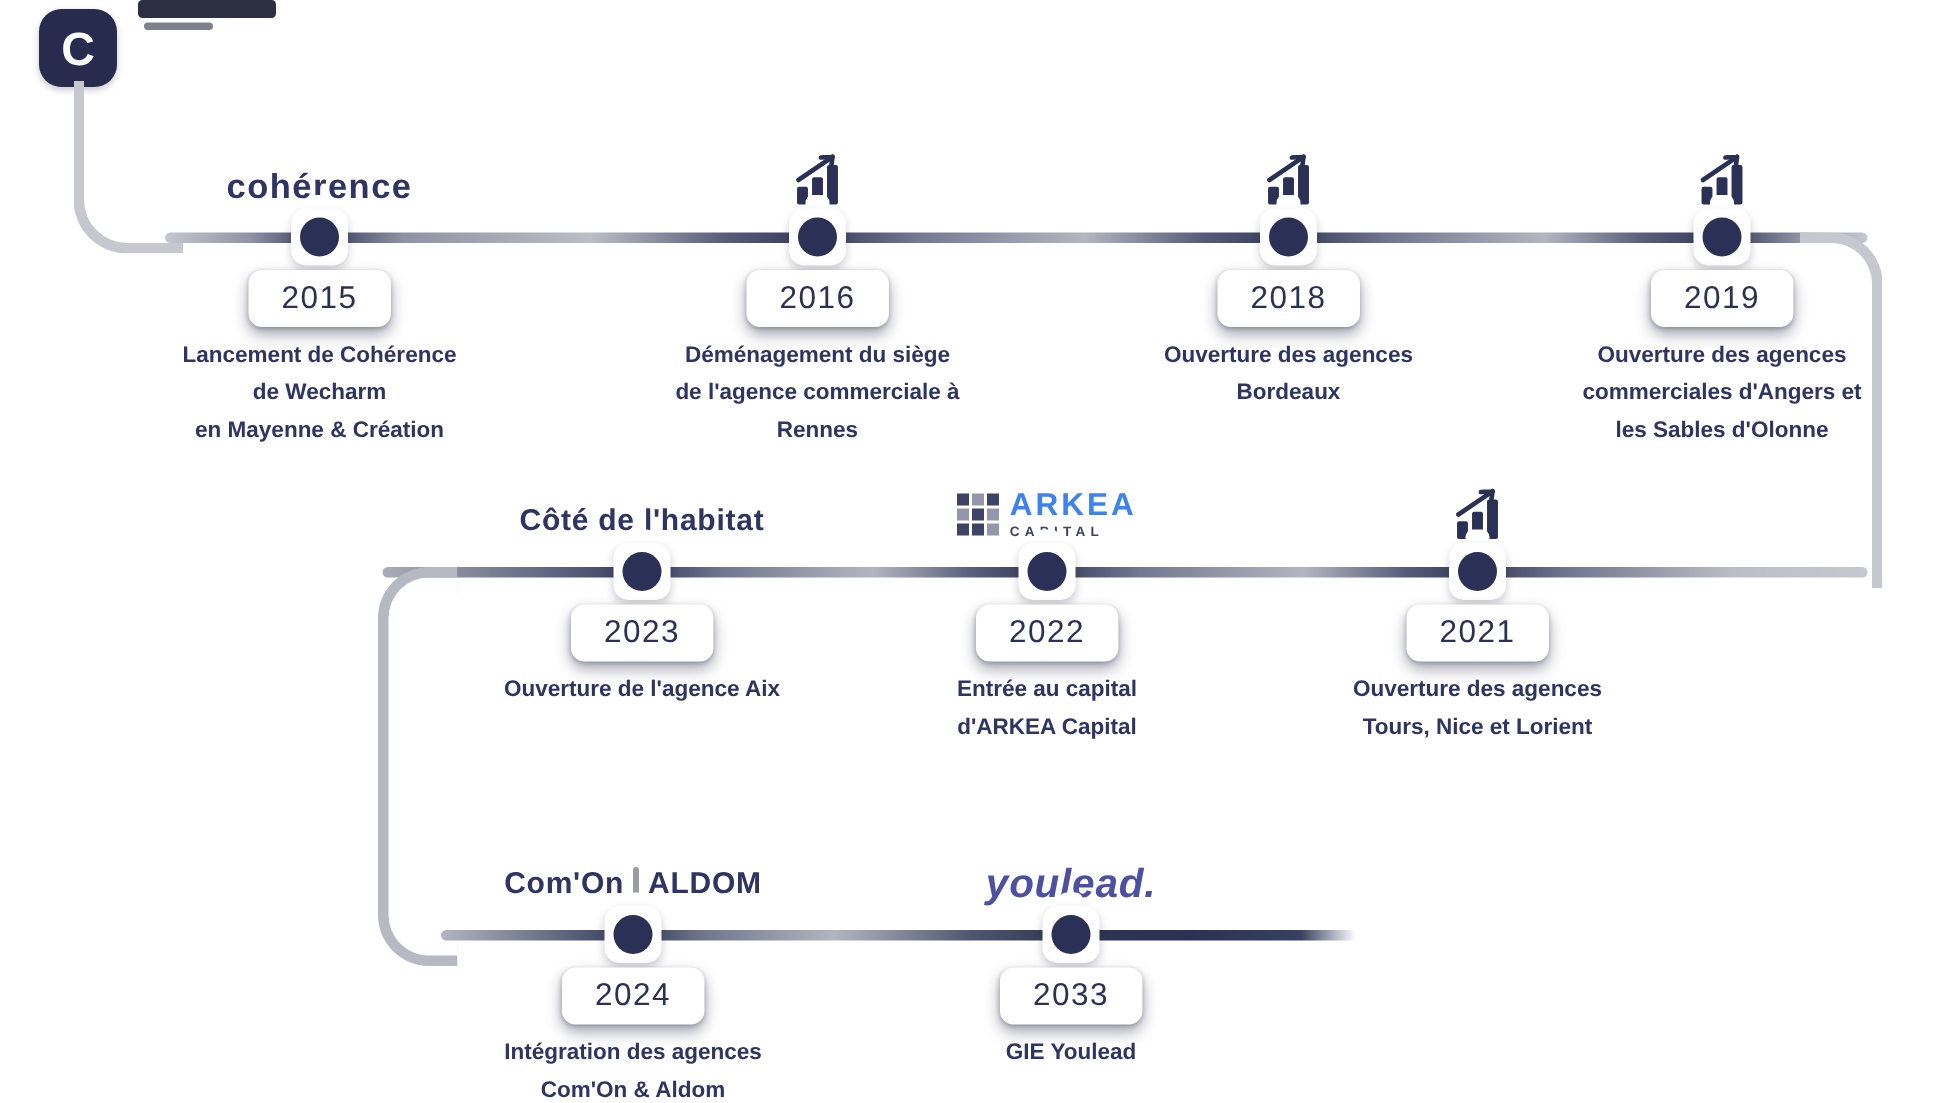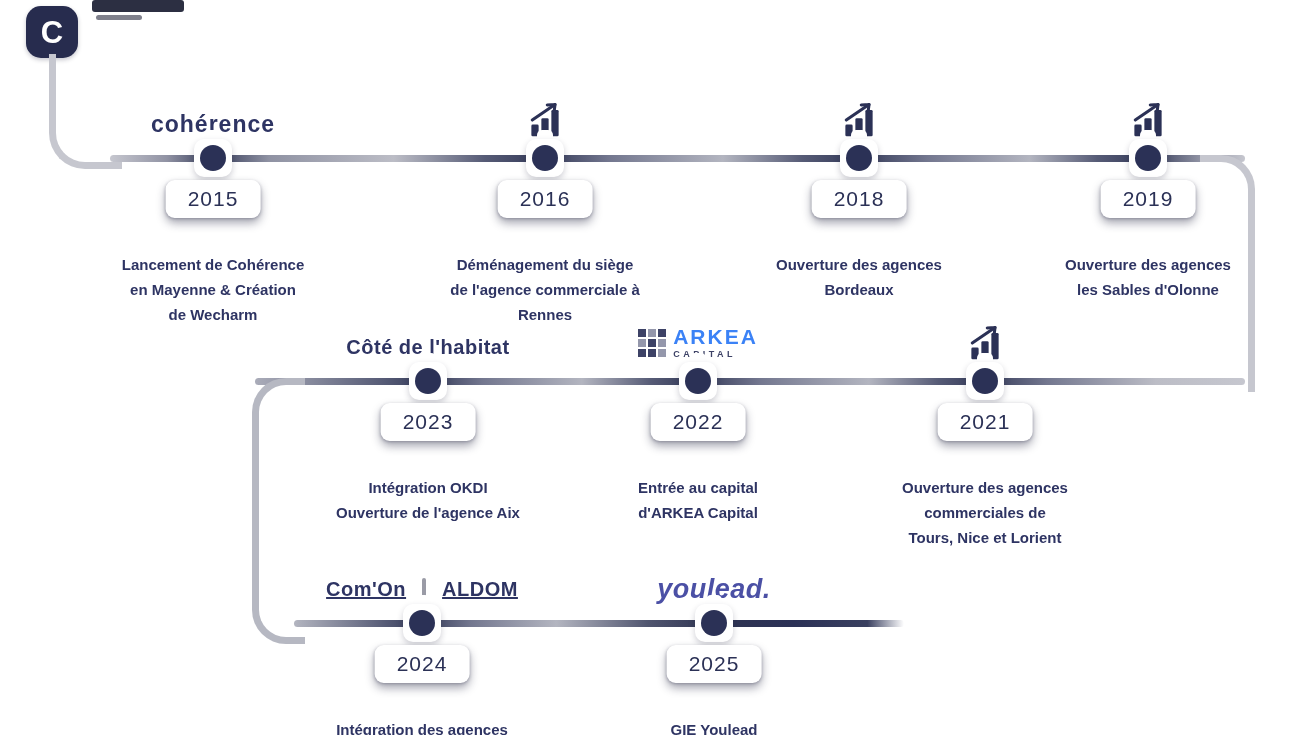--- a/index.html
+++ b/index.html
@@ -66,27 +66,27 @@
     background:#ffffff;border-radius:10px;box-shadow:0 3px 6px rgba(30,33,60,.22);}
   .dot{position:absolute;left:50%;top:49px;width:26px;height:26px;margin-left:-13px;
     background:#2b3156;border-radius:50%;}
   .chip{
     position:absolute;left:50%;top:84px;transform:translateX(-50%);
     background:#ffffff;border-radius:9px;padding:7px 22px;
     box-shadow:0 5px 10px rgba(30,33,60,.40),0 1px 3px rgba(30,33,60,.25);
     font-size:21px;letter-spacing:1px;color:#2b3156;white-space:nowrap;
   }
   .desc{position:absolute;left:0;right:0;top:128px;text-align:center;
-    font-size:15px;font-weight:bold;line-height:25px;color:#2e3463;margin-top:28px;}
+    font-size:15px;font-weight:bold;line-height:25px;color:#2e3463;}
   
   .brandword{font-size:23px;font-weight:bold;letter-spacing:1px;color:#2e3463;padding-bottom:6px;}
   .habitatword{font-size:20px;font-weight:bold;letter-spacing:.5px;color:#2e3463;padding-bottom:8px;}
   .youleadword{font-size:27px;font-weight:bold;font-style:italic;letter-spacing:.5px;
     color:#4b50a5;padding-bottom:4px;margin-top:16px;}
-  .duo{display:flex;align-items:flex-start;gap:16px;padding-bottom:8px;text-decoration:underline;}
+  .duo{display:flex;align-items:flex-start;gap:6px;padding-bottom:8px;}
   .duo .w{font-size:20px;font-weight:bold;color:#2e3463;letter-spacing:.5px;}
   .duo .bar{width:4px;height:22px;background:#9a9ba6;border-radius:2px;}
   .arkea{display:flex;align-items:center;gap:7px;padding-bottom:8px;}
   .arkea-grid{display:grid;grid-template-columns:repeat(3,8px);grid-template-rows:repeat(3,8px);gap:2px;}
   .arkea-grid i{background:#3d4266;display:block;}
   .arkea-grid i.lt{opacity:.55;}
   .arkea-txt{display:flex;flex-direction:column;align-items:flex-start;line-height:1;}
   .arkea-name{font-size:21px;font-weight:bold;letter-spacing:2px;color:#3b82f6;}
   .arkea-sub{font-size:9px;font-weight:bold;letter-spacing:3.5px;color:#3d4266;margin-top:3px;}
   .gicon{width:40px;height:40px;margin-bottom:4px;}
@@ -124,22 +124,22 @@
   <div class="ms" style="left:83px;top:96px;">
     <div class="label-zone">
         <div class="brandword">cohérence</div>
       </div>
     <div class="stem"></div>
     <div class="sq"></div>
     <div class="dot"></div>
     <div class="chip">2015</div>
     <div class="desc">
       <div>Lancement de Cohérence</div>
+      <div>de Wecharm</div>
       <div>en Mayenne &amp; Création</div>
-      <div>de Wecharm</div>
     </div>
   </div>
 
   <div class="ms" style="left:415px;top:96px;">
     <div class="label-zone">
         <svg class="gicon" viewBox="0 0 40 44">
           <use href="#growth"></use>
         </svg>
       </div>
     <div class="stem"></div>
@@ -174,34 +174,34 @@
         <svg class="gicon" viewBox="0 0 40 44">
           <use href="#growth"></use>
         </svg>
       </div>
     <div class="stem"></div>
     <div class="sq"></div>
     <div class="dot"></div>
     <div class="chip">2019</div>
     <div class="desc">
       <div>Ouverture des agences</div>
+      <div>commerciales d'Angers et</div>
       <div>les Sables d'Olonne</div>
     </div>
   </div>
 
   <div class="ms" style="left:298px;top:319px;">
     <div class="label-zone">
         <div class="habitatword">Côté de l'habitat</div>
       </div>
     <div class="stem"></div>
     <div class="sq"></div>
     <div class="dot"></div>
     <div class="chip">2023</div>
     <div class="desc">
-      <div>Intégration OKDI</div>
       <div>Ouverture de l'agence Aix</div>
     </div>
   </div>
 
   <div class="ms" style="left:568px;top:319px;">
     <div class="label-zone">
       <div class="arkea">
         <div class="arkea-grid">
           <i></i>
             <i class="lt"></i>
@@ -234,21 +234,20 @@
         <svg class="gicon" viewBox="0 0 40 44">
           <use href="#growth"></use>
         </svg>
       </div>
     <div class="stem"></div>
     <div class="sq"></div>
     <div class="dot"></div>
     <div class="chip">2021</div>
     <div class="desc">
       <div>Ouverture des agences</div>
-      <div>commerciales de</div>
       <div>Tours, Nice et Lorient</div>
     </div>
   </div>
 
   <div class="ms" style="left:292px;top:561px;">
     <div class="label-zone">
       <div class="duo">
         <span class="w">Com'On</span>
         <span class="bar"></span>
         <span class="w">ALDOM</span>
@@ -264,19 +263,19 @@
     </div>
   </div>
 
   <div class="ms" style="left:584px;top:561px;">
     <div class="label-zone">
         <div class="youleadword">youlead.</div>
       </div>
     <div class="stem"></div>
     <div class="sq"></div>
     <div class="dot"></div>
-    <div class="chip">2025</div>
+    <div class="chip">2033</div>
     <div class="desc">
       <div>GIE Youlead</div>
     </div>
   </div>
 
 </div>
 
 </body></html>

